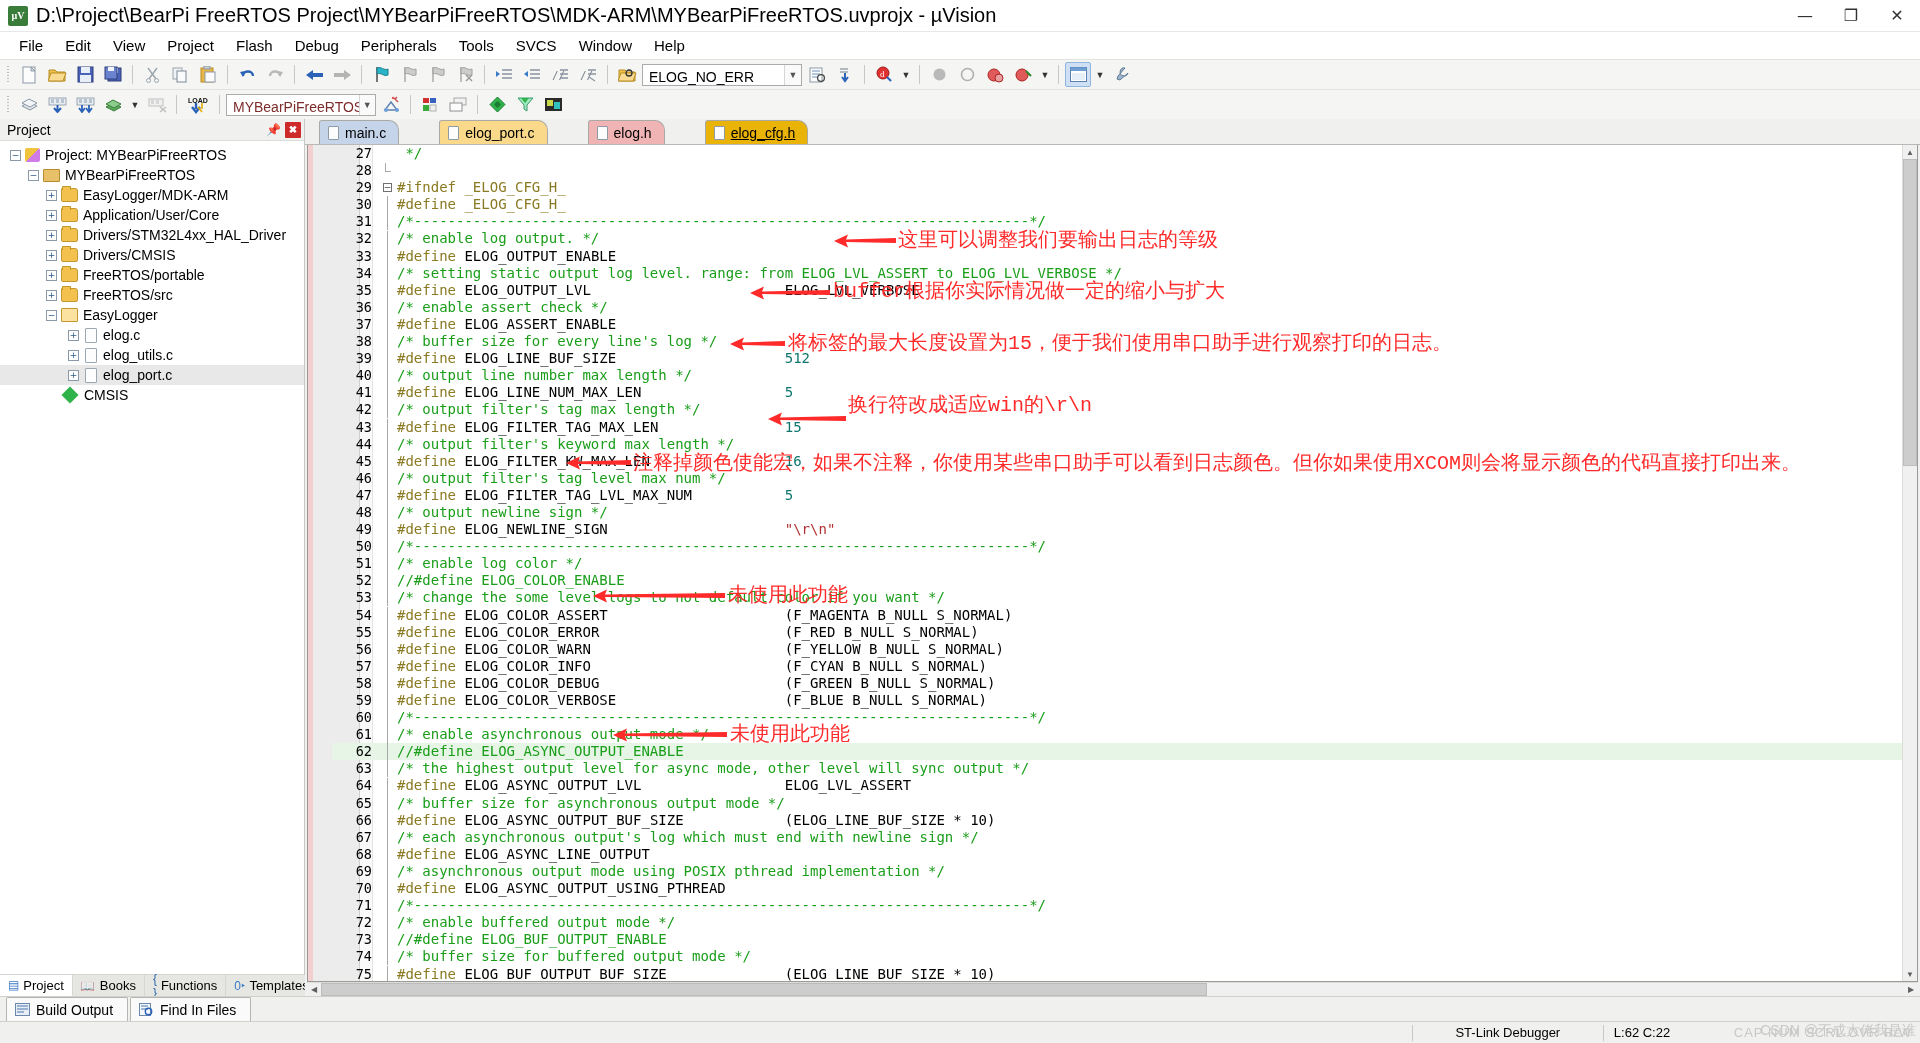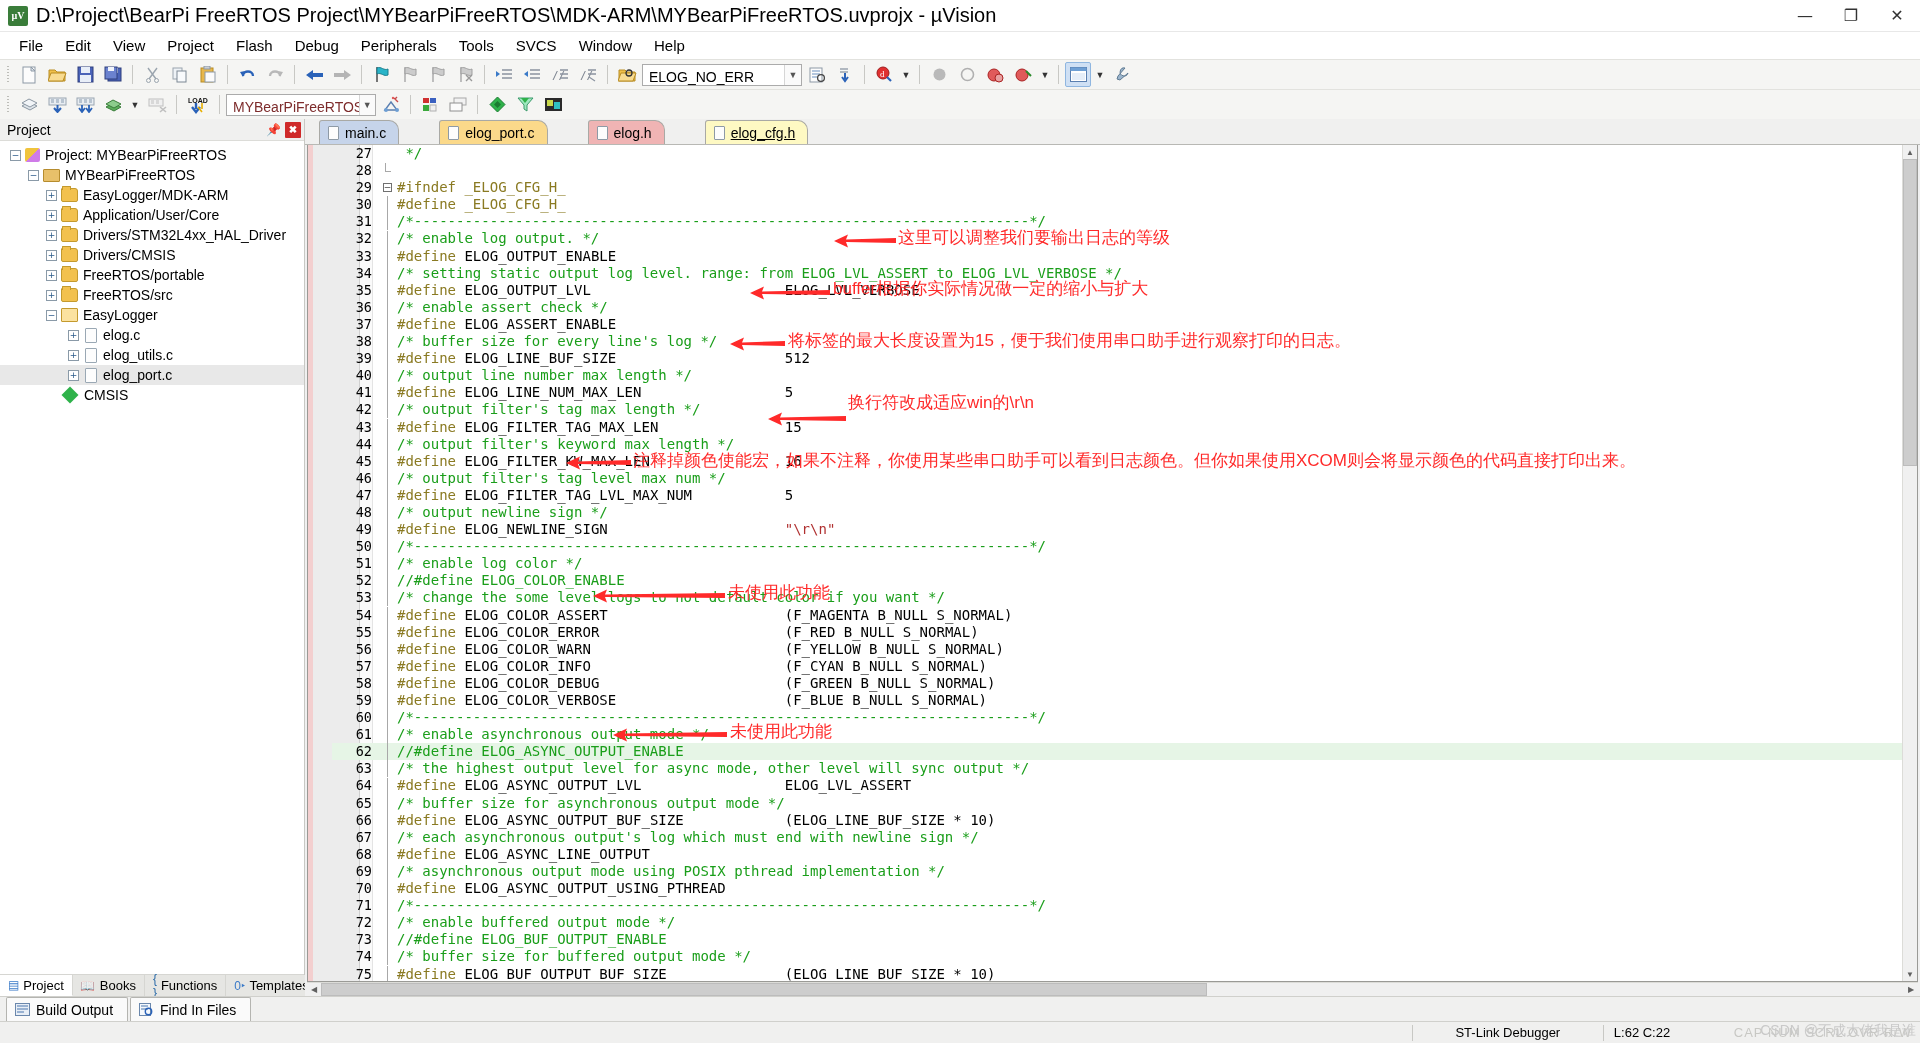--- a/index.html
+++ b/index.html
@@ -159,25 +159,25 @@
   }
   .fold {
     width:19px; flex:0 0 19px; display:flex; align-items:center; justify-content:center;
     font-size:9px; color:#444; font-family:"DejaVu Sans", sans-serif;
   }
   .foldbox { width:9px; height:9px; border:1px solid #707070; background:#fff; display:flex; align-items:center; justify-content:center; line-height:7px; font-size:9px; }
   .src { flex:1 1 auto; white-space:pre; }
   .cm { color:#1a9e1a; }
   .kw { color:#8a7a22; }
   .id { color:#000; }
-  .num { color:#000000; }
+  .num { color:#0f766e; }
   .str { color:#b03030; }
 
   
-  .anno { position:absolute; color:#ff2a2a; font-size:17px; font-family:Liberation Sans, sans-serif; white-space:nowrap; }
+  .anno { position:absolute; color:#ff2a2a; font-size:20px; font-family:Liberation Mono, monospace; white-space:nowrap; }
   .arrow-svg { position:absolute; }
 
   .hscroll {
     height:14px; background:#f0f0f0; border-top:1px solid #dcdcd8; display:flex;
     align-items:center; flex:0 0 14px; margin:0 2px;
   }
   .hs-arrow { width:14px; height:13px; display:flex; align-items:center; justify-content:center;
               background:#f0f0f0; font-size:8px; color:#606060; }
   .hs-track { flex:1 1 auto; height:13px; background:#f0f0f0; position:relative; }
   .hs-thumb { position:absolute; left:0; top:0; height:13px; width:56%; background:#cdcdcd; border:1px solid #bcbcbc; }
@@ -665,21 +665,21 @@
           <span class="lbl">main.c</span>
         </div>
         <div class="etab" style="background:#fbd98a">
           <span class="fico"></span>
           <span class="lbl">elog_port.c</span>
         </div>
         <div class="etab" style="background:#f0b4b4">
           <span class="fico"></span>
           <span class="lbl">elog.h</span>
         </div>
-        <div class="etab active" style="background:#fef9c3">
+        <div class="etab active" style="background:#eab308">
           <span class="fico"></span>
           <span class="lbl">elog_cfg.h</span>
         </div>
       </div>
 
       <div class="codewrap">
         <div class="codearea">
           <div class="gutter"></div>
           <div class="foldcol"></div>
           <div class="leftbar"></div>

